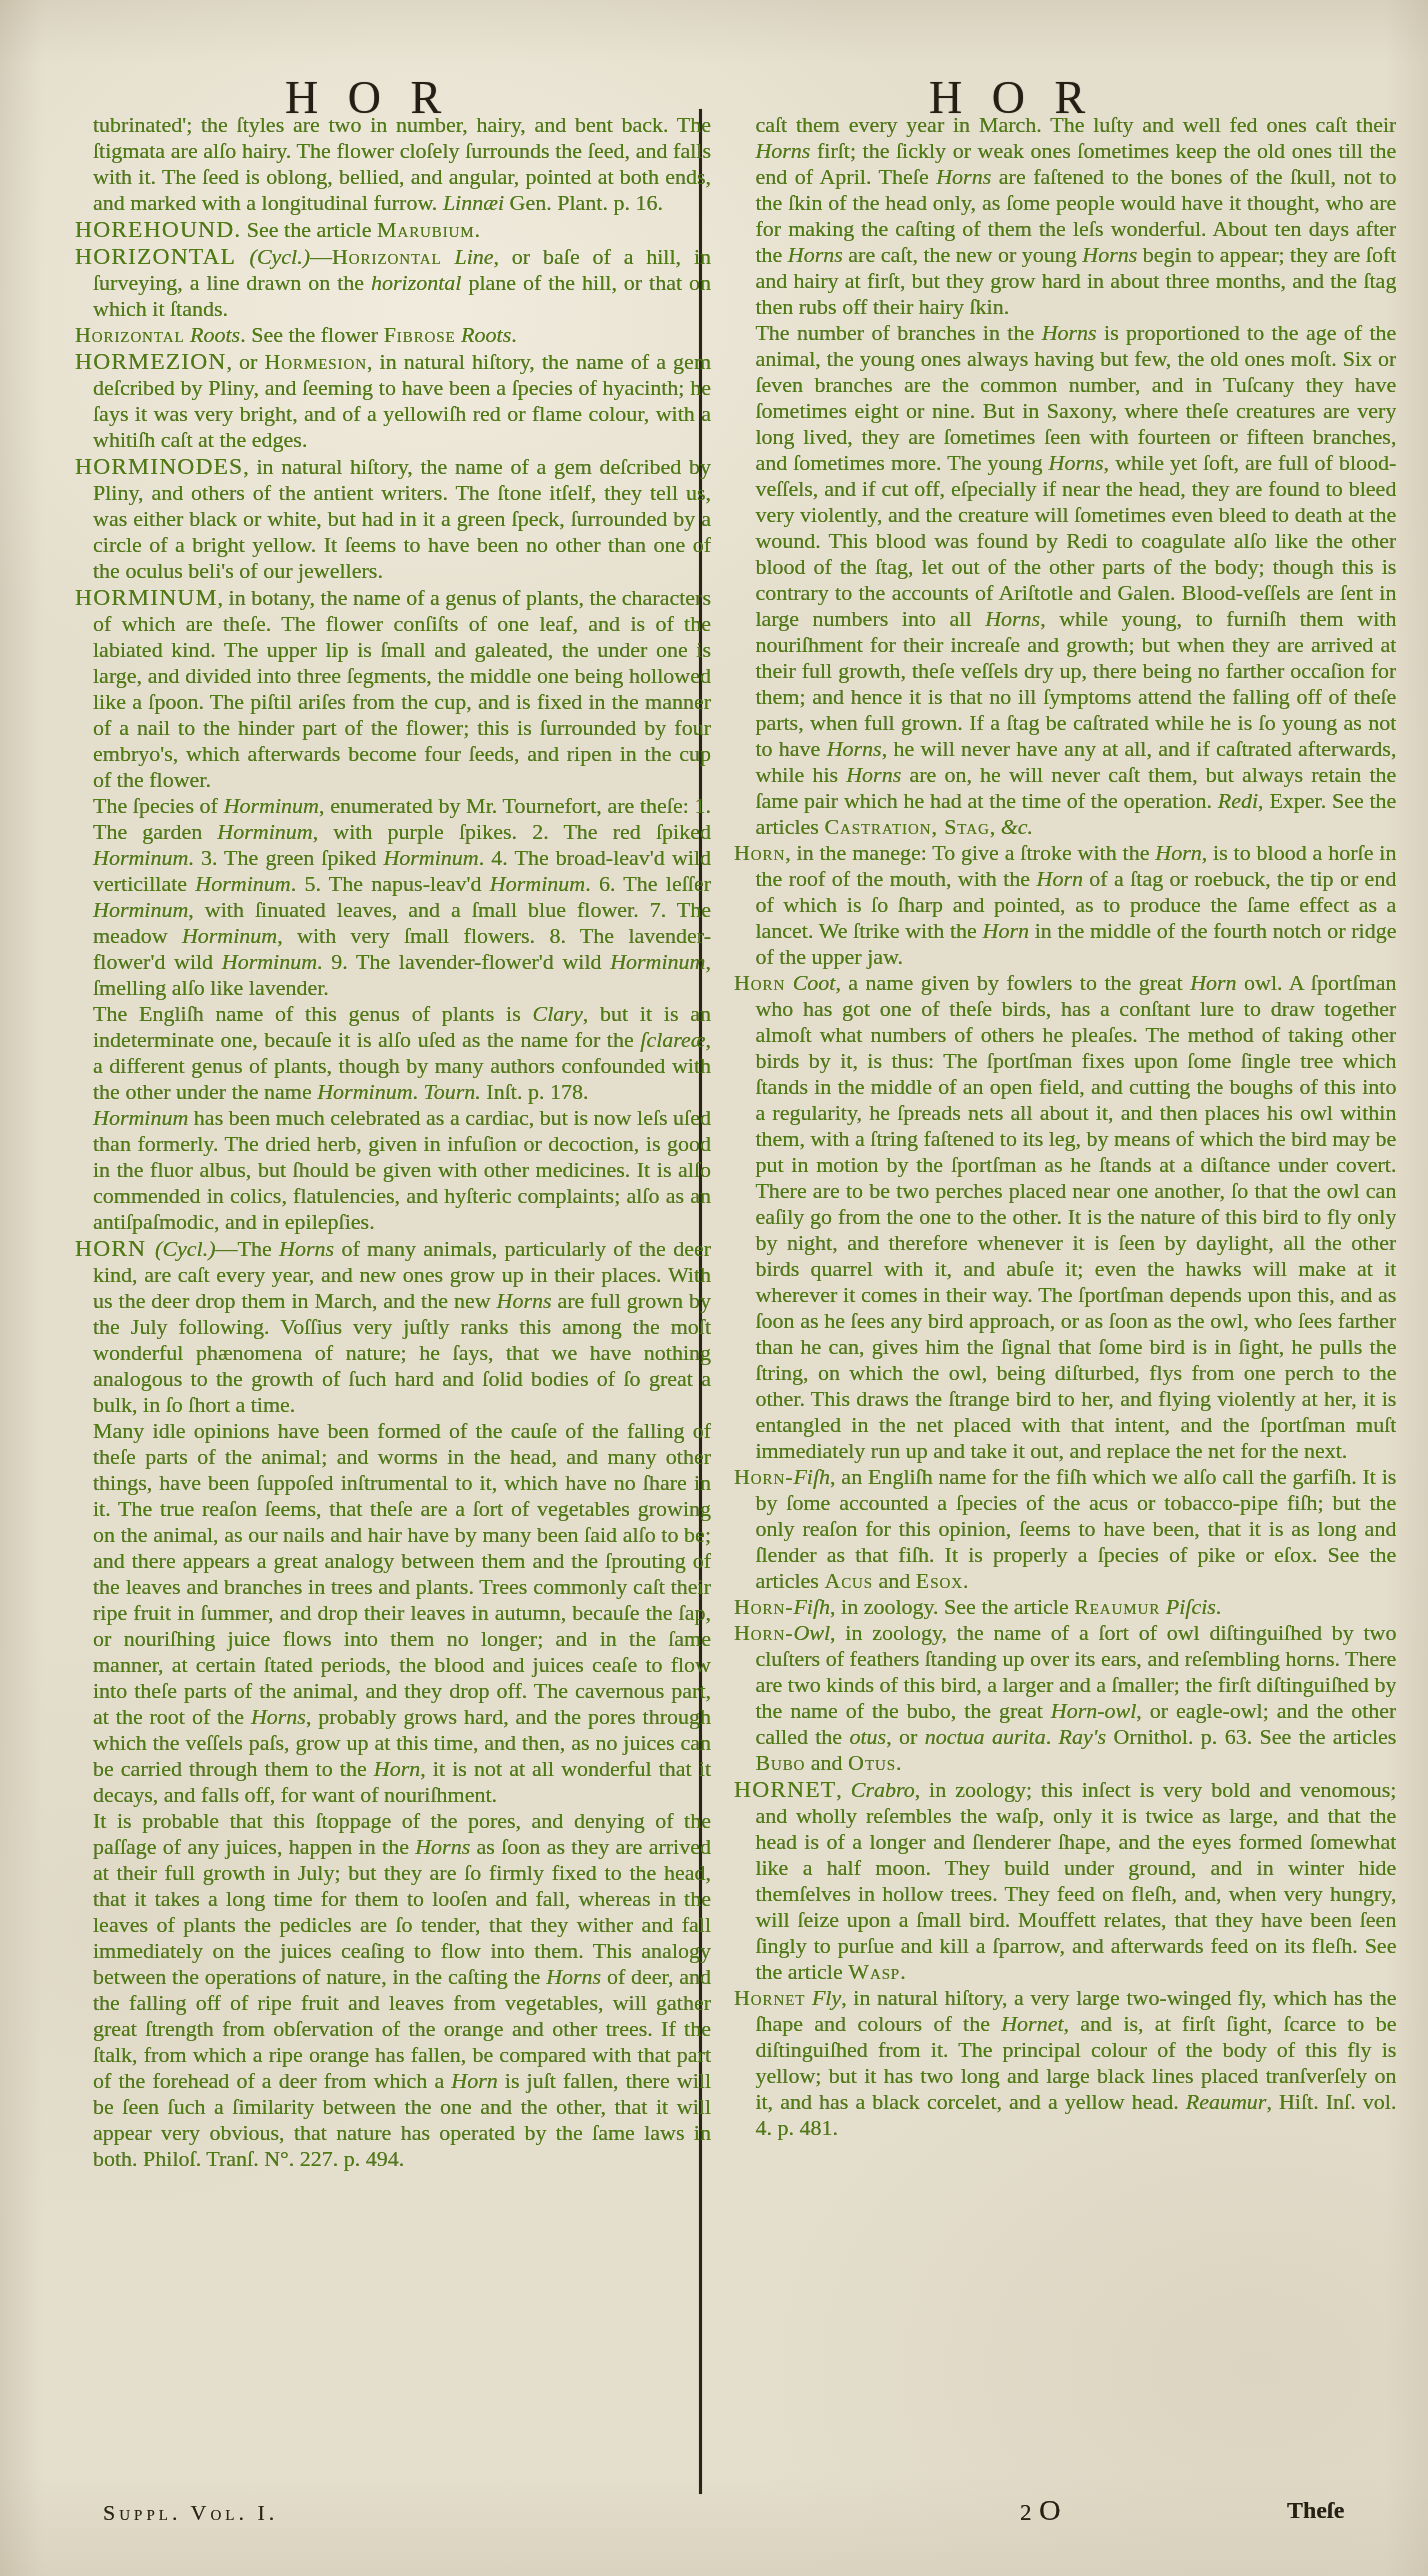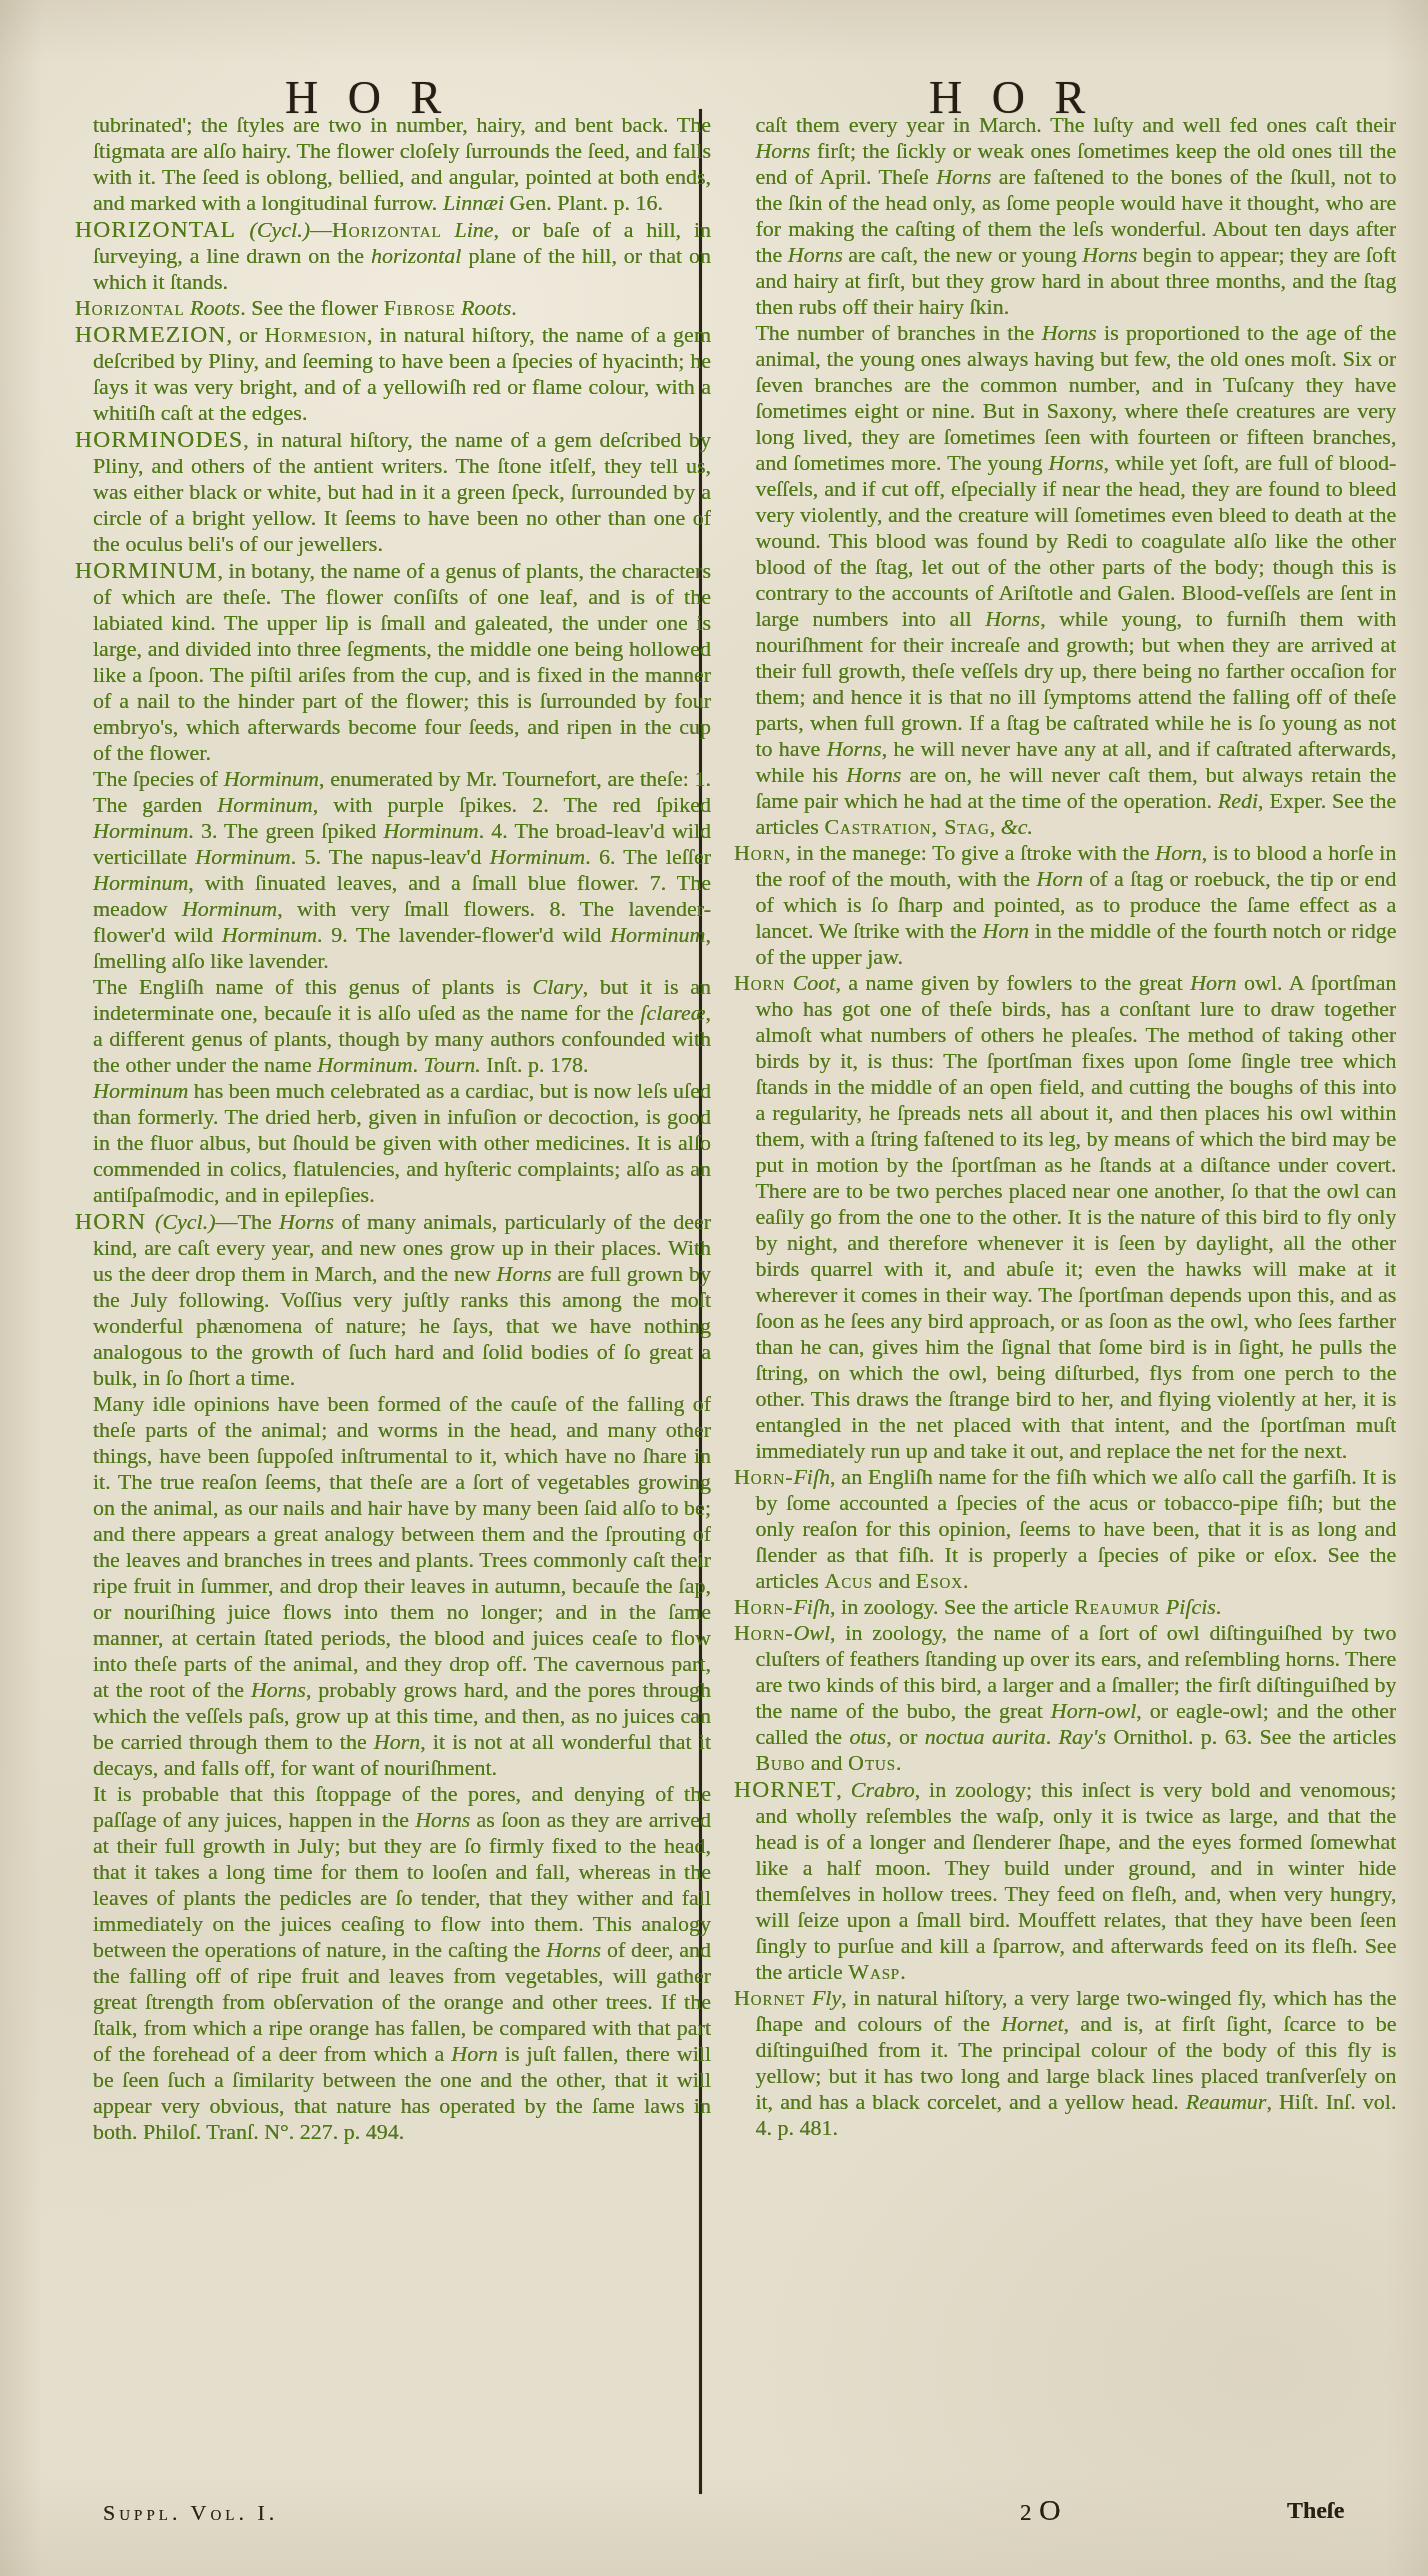--- a/index.html
+++ b/index.html
@@ -80,20 +80,21 @@
 
 <div class="page"></div>
 
 <div class="runhead" id="rh-left">H O R</div>
 <div class="runhead" id="rh-right">H O R</div>
 
 <div class="rule"></div>
 
 <div class="col" id="col-left">
     <p class="cont"><span>tubrinated'; the ſtyles are two in number, hairy, and bent back. The ſtigmata are alſo hairy. The flower cloſely ſurrounds the ſeed, and falls with it. The ſeed is oblong, bellied, and angular, pointed at both ends, and marked with a longitudinal furrow. </span><span class="i">Linnæi</span><span> Gen. Plant. p. 16.</span></p>
+    <p class="entry"><span class="hw">HOREHOUND.</span><span> See the article </span><span class="sc">Marubium</span><span>.</span></p>
     <p class="entry"><span class="hw">HORIZONTAL </span><span class="i">(Cycl.)</span><span>—</span><span class="sc">Horizontal</span><span> </span><span class="i">Line</span><span>, or baſe of a hill, in ſurveying, a line drawn on the </span><span class="i">horizontal</span><span> plane of the hill, or that on which it ſtands.</span></p>
     <p class="entry"><span class="sc">Horizontal</span><span> </span><span class="i">Roots</span><span>. See the flower </span><span class="sc">Fibrose</span><span> </span><span class="i">Roots</span><span>.</span></p>
     <p class="entry"><span class="hw">HORMEZION</span><span>, or </span><span class="sc">Hormesion</span><span>, in natural hiſtory, the name of a gem deſcribed by Pliny, and ſeeming to have been a ſpecies of hyacinth; he ſays it was very bright, and of a yellowiſh red or flame colour, with a whitiſh caſt at the edges.</span></p>
     <p class="entry"><span class="hw">HORMINODES</span><span>, in natural hiſtory, the name of a gem deſcribed by Pliny, and others of the antient writers. The ſtone itſelf, they tell us, was either black or white, but had in it a green ſpeck, ſurrounded by a circle of a bright yellow. It ſeems to have been no other than one of the oculus beli's of our jewellers.</span></p>
     <p class="entry"><span class="hw">HORMINUM</span><span>, in botany, the name of a genus of plants, the characters of which are theſe. The flower conſiſts of one leaf, and is of the labiated kind. The upper lip is ſmall and galeated, the under one is large, and divided into three ſegments, the middle one being hollowed like a ſpoon. The piſtil ariſes from the cup, and is fixed in the manner of a nail to the hinder part of the flower; this is ſurrounded by four embryo's, which afterwards become four ſeeds, and ripen in the cup of the flower.</span></p>
     <p class="cont"><span>The ſpecies of </span><span class="i">Horminum</span><span>, enumerated by Mr. Tournefort, are theſe: 1. The garden </span><span class="i">Horminum</span><span>, with purple ſpikes. 2. The red ſpiked </span><span class="i">Horminum</span><span>. 3. The green ſpiked </span><span class="i">Horminum</span><span>. 4. The broad-leav'd wild verticillate </span><span class="i">Horminum</span><span>. 5. The napus-leav'd </span><span class="i">Horminum</span><span>. 6. The leſſer </span><span class="i">Horminum</span><span>, with ſinuated leaves, and a ſmall blue flower. 7. The meadow </span><span class="i">Horminum</span><span>, with very ſmall flowers. 8. The lavender-flower'd wild </span><span class="i">Horminum</span><span>. 9. The lavender-flower'd wild </span><span class="i">Horminum</span><span>, ſmelling alſo like lavender.</span></p>
     <p class="cont"><span>The Engliſh name of this genus of plants is </span><span class="i">Clary</span><span>, but it is an indeterminate one, becauſe it is alſo uſed as the name for the </span><span class="i">ſclareæ</span><span>, a different genus of plants, though by many authors confounded with the other under the name </span><span class="i">Horminum</span><span>. </span><span class="i">Tourn.</span><span> Inſt. p. 178.</span></p>
     <p class="cont"><span class="i">Horminum</span><span> has been much celebrated as a cardiac, but is now leſs uſed than formerly. The dried herb, given in infuſion or decoction, is good in the fluor albus, but ſhould be given with other medicines. It is alſo commended in colics, flatulencies, and hyſteric complaints; alſo as an antiſpaſmodic, and in epilepſies.</span></p>
     <p class="entry"><span class="hw">HORN </span><span class="i">(Cycl.)</span><span>—The </span><span class="i">Horns</span><span> of many animals, particularly of the deer kind, are caſt every year, and new ones grow up in their places. With us the deer drop them in March, and the new </span><span class="i">Horns</span><span> are full grown by the July following. Voſſius very juſtly ranks this among the moſt wonderful phænomena of nature; he ſays, that we have nothing analogous to the growth of ſuch hard and ſolid bodies of ſo great a bulk, in ſo ſhort a time.</span></p>
     <p class="cont"><span>Many idle opinions have been formed of the cauſe of the falling of theſe parts of the animal; and worms in the head, and many other things, have been ſuppoſed inſtrumental to it, which have no ſhare in it. The true reaſon ſeems, that theſe are a ſort of vegetables growing on the animal, as our nails and hair have by many been ſaid alſo to be; and there appears a great analogy between them and the ſprouting of the leaves and branches in trees and plants. Trees commonly caſt their ripe fruit in ſummer, and drop their leaves in autumn, becauſe the ſap, or nouriſhing juice flows into them no longer; and in the ſame manner, at certain ſtated periods, the blood and juices ceaſe to flow into theſe parts of the animal, and they drop off. The cavernous part, at the root of the </span><span class="i">Horns</span><span>, probably grows hard, and the pores through which the veſſels paſs, grow up at this time, and then, as no juices can be carried through them to the </span><span class="i">Horn</span><span>, it is not at all wonderful that it decays, and falls off, for want of nouriſhment.</span></p>

